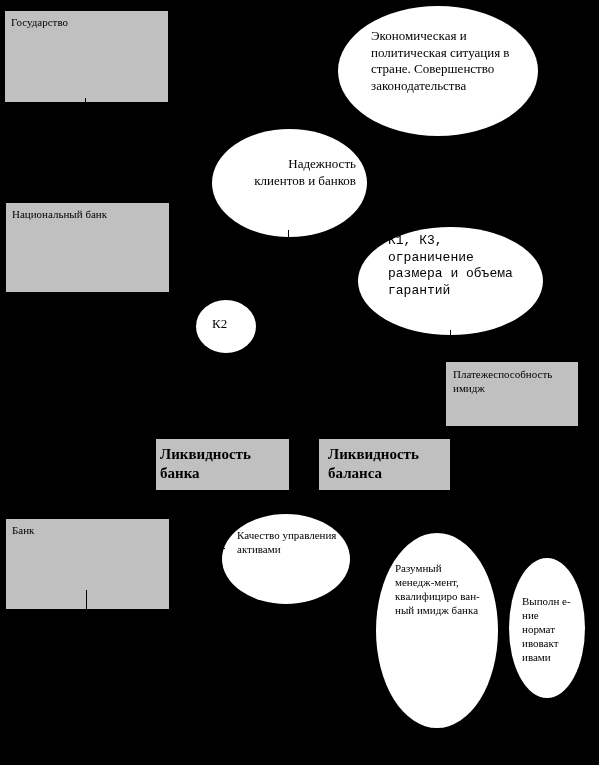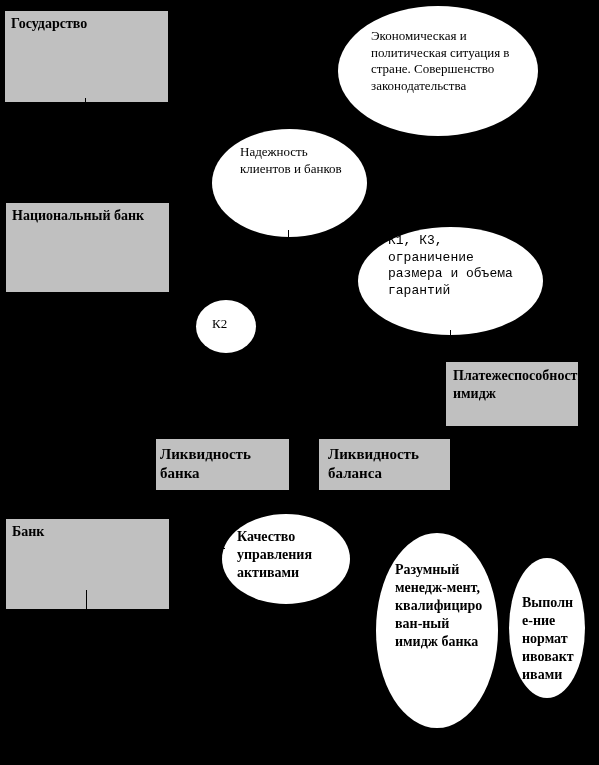--- a/index.html
+++ b/index.html
@@ -32,21 +32,21 @@
     border-radius: 50%;
   }
   .node-label {
     position: absolute;
     display: block;
     white-space: pre-line;
     color: #000000;
     line-height: 1.28;
   }
   
-  .t-sm   { font-size: 14px; font-weight: bold; }
+  .t-sm   { font-size: 11px; }
   .t-md   { font-size: 13px; }
   .t-lg   { font-size: 15px; }
   .t-bold { font-weight: bold; }
 
   .connector {
     position: absolute;
     background: #000000;
   }
   .v-line { width: 1px; }
   .h-line { height: 1px; }
@@ -79,21 +79,21 @@
   #node-management       { left: 376px; top: 533px; width: 122px; height: 195px; }
   #node-standards        { left: 509px; top: 558px; width: 76px;  height: 140px; }
 
   
   #label-gosudarstvo   { left: 6px;  top: 4px; }
   #label-natsbank      { left: 6px;  top: 4px; }
   #label-bank          { left: 6px;  top: 4px; }
   #label-solvency      { left: 7px;  top: 5px; }
 
   #label-econ-situation{ left: 33px; top: 22px; width: 152px; }
-  #label-reliability   { left: 28px; top: 15px; width: 116px; }
+  #label-reliability   { left: 28px; top: 27px; width: 116px; text-align: right; }
   #label-k1k3          { left: 30px; top: 6px; width: 148px; font-family: Liberation Mono, monospace; }
   #label-k2            { left: 16px; top: 16px; }
 
   #label-liquidity-bank    { left: 4px; top: 6px; }
   #label-liquidity-balance { left: 9px;  top: 6px; }
 
   #label-asset-quality { left: 15px; top: 14px; width: 100px; }
   #label-management    { left: 19px; top: 28px; width: 88px; }
   #label-standards     { left: 13px; top: 36px; width: 52px; }
 

